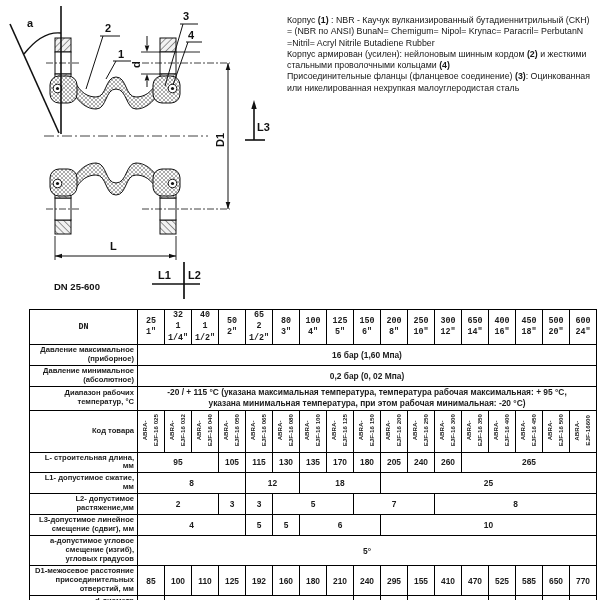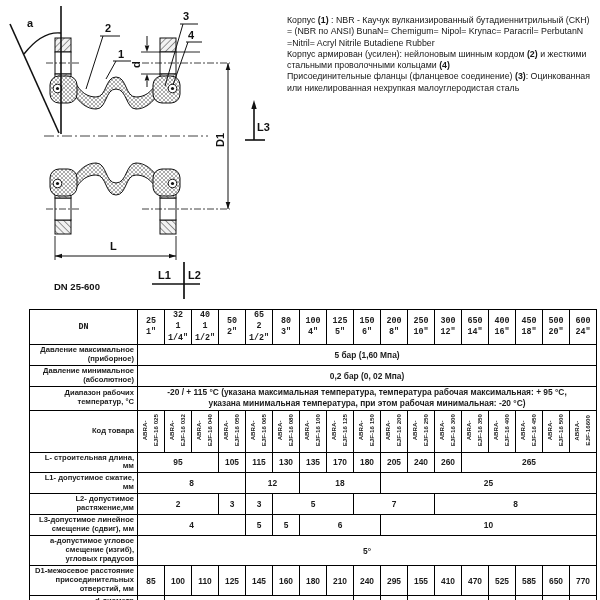--- a/index.html
+++ b/index.html
@@ -222,21 +222,21 @@
             <div class="dn1">500</div>
             <div class="dn2">20"</div>
           </td>
           <td class="val">
             <div class="dn1">600</div>
             <div class="dn2">24"</div>
           </td>
         </tr>
         <tr style="height: 17px;">
           <td class="lbl">Давление максимальное (приборное)</td>
-          <td class="val" colspan="17">5 бар (1,60 Мпа)</td>
+          <td class="val" colspan="17">16 бар (1,60 Мпа)</td>
         </tr>
         <tr style="height: 17px;">
           <td class="lbl">Давление минимальное (абсолютное)</td>
           <td class="val" colspan="17">0,2 бар (0, 02 Мпа)</td>
         </tr>
         <tr style="height: 20px;">
           <td class="lbl">Диапазон рабочих температур,  °С</td>
           <td class="val small-val" colspan="17">-20 / + 115 °С (указана максимальная температура, температура рабочая максимальная: + 95 °С,
 указана минимальная температура, при этом рабочая минимальная: -20 °С)</td>
         </tr>
@@ -318,21 +318,21 @@
         <tr style="height: 29px; margin-left: 18px;">
           <td class="lbl">a-допустимое угловое смещение (изгиб), угловых градусов</td>
           <td class="val" colspan="17">5°</td>
         </tr>
         <tr style="height: 29px;">
           <td class="lbl">D1-межосевое расстояние присоединительных отверстий, мм</td>
           <td class="val">85</td>
           <td class="val">100</td>
           <td class="val">110</td>
           <td class="val">125</td>
-          <td class="val">145</td>
+          <td class="val">192</td>
           <td class="val">160</td>
           <td class="val">180</td>
           <td class="val">210</td>
           <td class="val">240</td>
           <td class="val">295</td>
           <td class="val">155</td>
           <td class="val">410</td>
           <td class="val">470</td>
           <td class="val">525</td>
           <td class="val">585</td>

